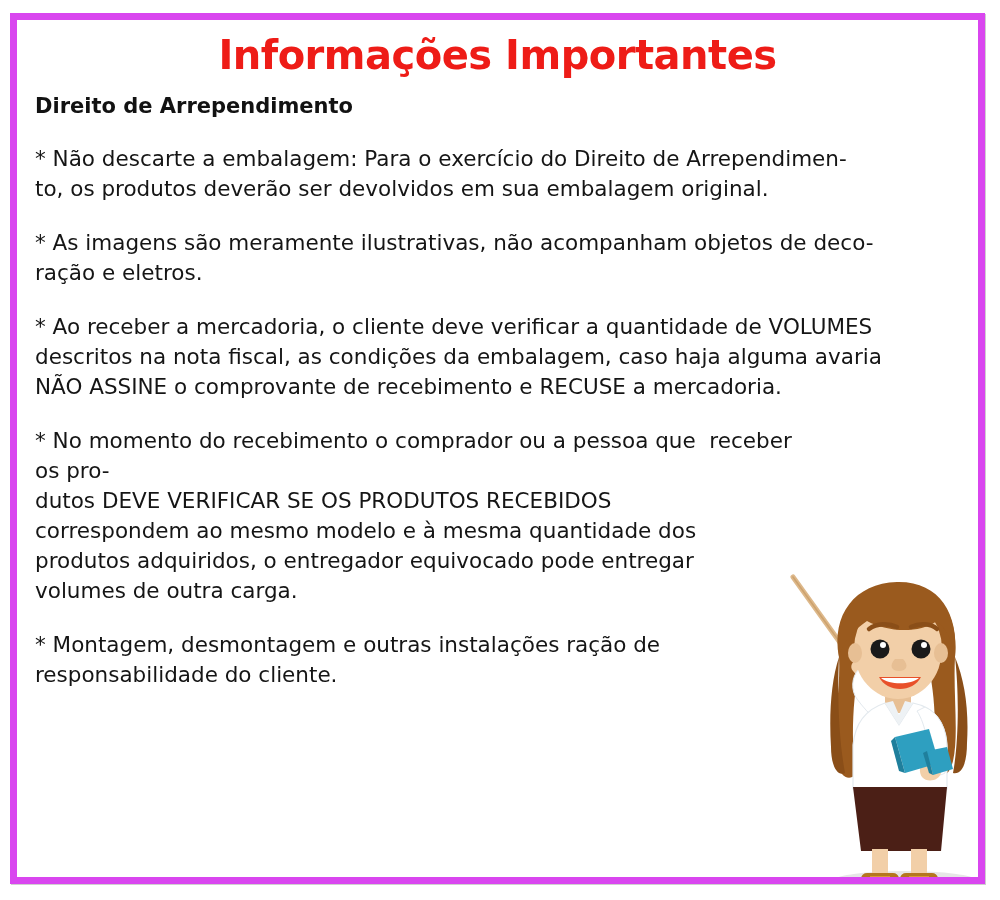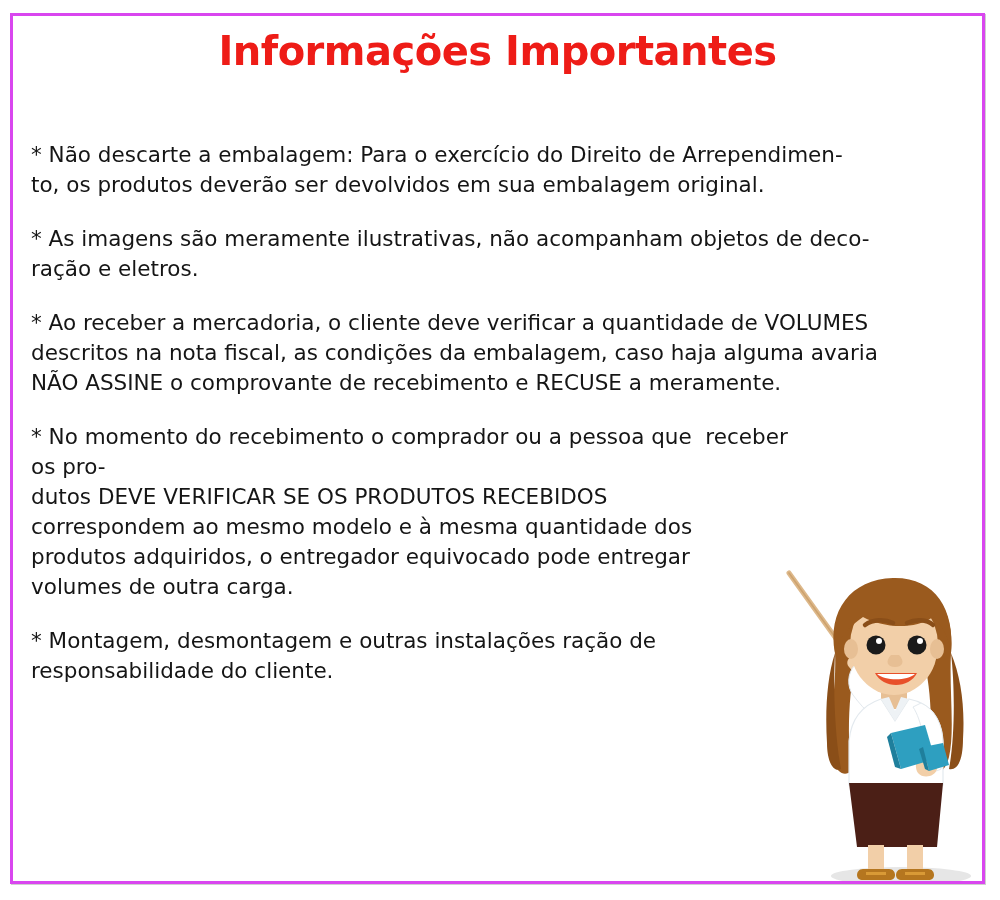--- a/index.html
+++ b/index.html
@@ -20,21 +20,21 @@
   }
 
   
   #panel {
     position: absolute;
     left: 10px;
     top: 13px;
     width: 975px;
     height: 871px;
     background: #ffffff;
-    border: 3px solid #d946ef;
+    border: 7px solid #d946ef;
     box-sizing: border-box;
     box-shadow: 1px 1px 0 #cfcfcf;
     overflow: hidden;
   }
 
   #title {
     position: absolute;
     left: 0;
     top: 12px;
     width: 100%;
@@ -92,33 +92,34 @@
 </style>
 </head>
 <body>
 
 <div id="page">
 
   <div id="panel">
 
     <div id="title">Informações Importantes</div>
 
+    <div id="subtitle">Direito de Arrependimento</div>
 
     <div id="body-copy">
 
       <p class="para"><span>* </span><b>Não descarte a embalagem:</b><span> Para o exercício do Direito de Arrependimen-
 to, os produtos deverão ser devolvidos em sua embalagem original.</span></p>
 
       <p class="para">* As imagens são meramente ilustrativas, não acompanham objetos de deco-
 ração e eletros.</p>
 
 
       <p class="para"><span>* Ao receber a mercadoria, o cliente deve verificar a quantidade de </span><b>VOLUMES</b><span>
 descritos na nota fiscal, as condições da embalagem, caso haja alguma avaria
-</span><b>NÃO ASSINE</b><span> o comprovante de recebimento e </span><b>RECUSE</b><span> a meramente.</span></p>
+</span><b>NÃO ASSINE</b><span> o comprovante de recebimento e </span><b>RECUSE</b><span> a mercadoria.</span></p>
 
       <p class="para p-narrow">* No momento do recebimento o comprador ou a pessoa que  receber os pro-
 dutos DEVE VERIFICAR SE OS PRODUTOS RECEBIDOS
 correspondem ao mesmo modelo e à mesma quantidade dos
 produtos adquiridos, o entregador equivocado pode entregar
 volumes de outra carga.</p>
 
       <p class="para p-narrow">* Montagem, desmontagem e outras instalações ração de
 responsabilidade do cliente.</p>
 

